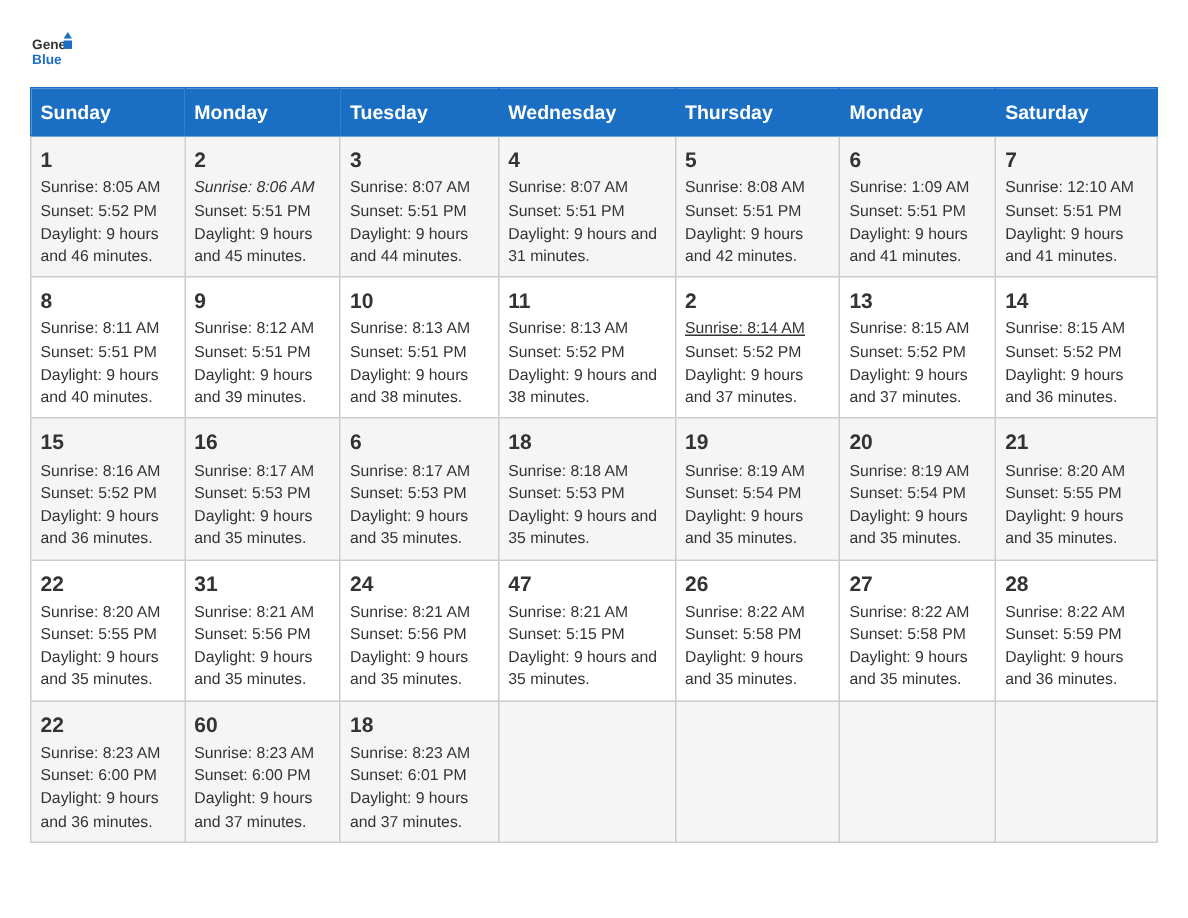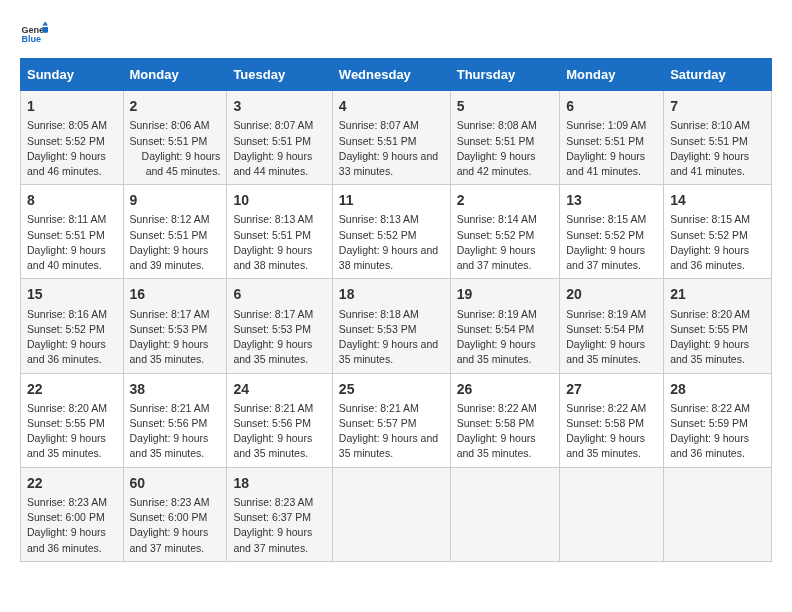--- a/index.html
+++ b/index.html
@@ -112,51 +112,51 @@
   <tbody id="calendar-body">
   <tr>
         <td>
           <span class="day-number">1</span>
           <span style="display: block;">Sunrise: 8:05 AM</span>
           <span style="display: block;">Sunset: 5:52 PM</span>
           <span style="display: block;">Daylight: 9 hours and 46 minutes.</span>
         </td>
         <td>
           <span class="day-number">2</span>
-          <span style="display: block;">Sunrise: 8:06 AM</span>
-          <span style="display: block;">Sunset: 5:51 PM</span>
-          <span style="display: block; text-align: right;">Daylight: 9 hours and 45 minutes.</span>
+          <span style="display: block; font-style: italic;">Sunrise: 8:06 AM</span>
+          <span style="display: block;">Sunset: 5:51 PM</span>
+          <span style="display: block;">Daylight: 9 hours and 45 minutes.</span>
         </td>
         <td>
           <span class="day-number">3</span>
           <span style="display: block;">Sunrise: 8:07 AM</span>
           <span style="display: block;">Sunset: 5:51 PM</span>
           <span style="display: block;">Daylight: 9 hours and 44 minutes.</span>
         </td>
         <td>
           <span class="day-number">4</span>
           <span style="display: block;">Sunrise: 8:07 AM</span>
           <span style="display: block;">Sunset: 5:51 PM</span>
-          <span style="display: block;">Daylight: 9 hours and 33 minutes.</span>
+          <span style="display: block;">Daylight: 9 hours and 31 minutes.</span>
         </td>
         <td>
           <span class="day-number">5</span>
           <span style="display: block;">Sunrise: 8:08 AM</span>
           <span style="display: block;">Sunset: 5:51 PM</span>
           <span style="display: block;">Daylight: 9 hours and 42 minutes.</span>
         </td>
         <td>
           <span class="day-number">6</span>
           <span style="display: block;">Sunrise: 1:09 AM</span>
           <span style="display: block;">Sunset: 5:51 PM</span>
           <span style="display: block;">Daylight: 9 hours and 41 minutes.</span>
         </td>
         <td>
           <span class="day-number">7</span>
-          <span style="display: block;">Sunrise: 8:10 AM</span>
+          <span style="display: block;">Sunrise: 12:10 AM</span>
           <span style="display: block;">Sunset: 5:51 PM</span>
           <span style="display: block;">Daylight: 9 hours and 41 minutes.</span>
         </td>
       </tr>
       <tr>
         <td>
           <span class="day-number">8</span>
           <span style="display: block;">Sunrise: 8:11 AM</span>
           <span style="display: block;">Sunset: 5:51 PM</span>
           <span style="display: block;">Daylight: 9 hours and 40 minutes.</span>
@@ -174,21 +174,21 @@
           <span style="display: block;">Daylight: 9 hours and 38 minutes.</span>
         </td>
         <td>
           <span class="day-number">11</span>
           <span style="display: block;">Sunrise: 8:13 AM</span>
           <span style="display: block;">Sunset: 5:52 PM</span>
           <span style="display: block;">Daylight: 9 hours and 38 minutes.</span>
         </td>
         <td>
           <span class="day-number">2</span>
-          <span style="display: block;">Sunrise: 8:14 AM</span>
+          <span style="display: block; text-decoration: underline;">Sunrise: 8:14 AM</span>
           <span style="display: block;">Sunset: 5:52 PM</span>
           <span style="display: block;">Daylight: 9 hours and 37 minutes.</span>
         </td>
         <td>
           <span class="day-number">13</span>
           <span style="display: block;">Sunrise: 8:15 AM</span>
           <span style="display: block;">Sunset: 5:52 PM</span>
           <span style="display: block;">Daylight: 9 hours and 37 minutes.</span>
         </td>
         <td>
@@ -243,35 +243,35 @@
         </td>
       </tr>
       <tr>
         <td>
           <span class="day-number">22</span>
           <span style="display: block;">Sunrise: 8:20 AM</span>
           <span style="display: block;">Sunset: 5:55 PM</span>
           <span style="display: block;">Daylight: 9 hours and 35 minutes.</span>
         </td>
         <td>
-          <span class="day-number">38</span>
+          <span class="day-number">31</span>
           <span style="display: block;">Sunrise: 8:21 AM</span>
           <span style="display: block;">Sunset: 5:56 PM</span>
           <span style="display: block;">Daylight: 9 hours and 35 minutes.</span>
         </td>
         <td>
           <span class="day-number">24</span>
           <span style="display: block;">Sunrise: 8:21 AM</span>
           <span style="display: block;">Sunset: 5:56 PM</span>
           <span style="display: block;">Daylight: 9 hours and 35 minutes.</span>
         </td>
         <td>
-          <span class="day-number">25</span>
+          <span class="day-number">47</span>
           <span style="display: block;">Sunrise: 8:21 AM</span>
-          <span style="display: block;">Sunset: 5:57 PM</span>
+          <span style="display: block;">Sunset: 5:15 PM</span>
           <span style="display: block;">Daylight: 9 hours and 35 minutes.</span>
         </td>
         <td>
           <span class="day-number">26</span>
           <span style="display: block;">Sunrise: 8:22 AM</span>
           <span style="display: block;">Sunset: 5:58 PM</span>
           <span style="display: block;">Daylight: 9 hours and 35 minutes.</span>
         </td>
         <td>
           <span class="day-number">27</span>
@@ -295,21 +295,21 @@
         </td>
         <td>
           <span class="day-number">60</span>
           <span style="display: block;">Sunrise: 8:23 AM</span>
           <span style="display: block;">Sunset: 6:00 PM</span>
           <span style="display: block;">Daylight: 9 hours and 37 minutes.</span>
         </td>
         <td>
           <span class="day-number">18</span>
           <span style="display: block;">Sunrise: 8:23 AM</span>
-          <span style="display: block;">Sunset: 6:37 PM</span>
+          <span style="display: block;">Sunset: 6:01 PM</span>
           <span style="display: block;">Daylight: 9 hours and 37 minutes.</span>
         </td>
         <td></td>
         <td></td>
         <td></td>
         <td></td>
       </tr>
     </tbody>
 </table>
 

